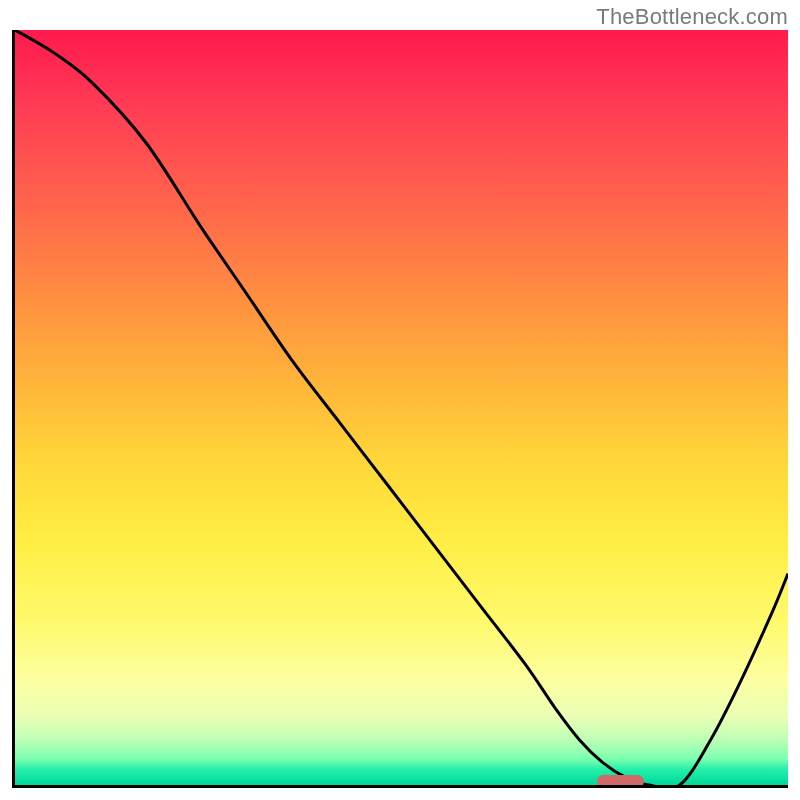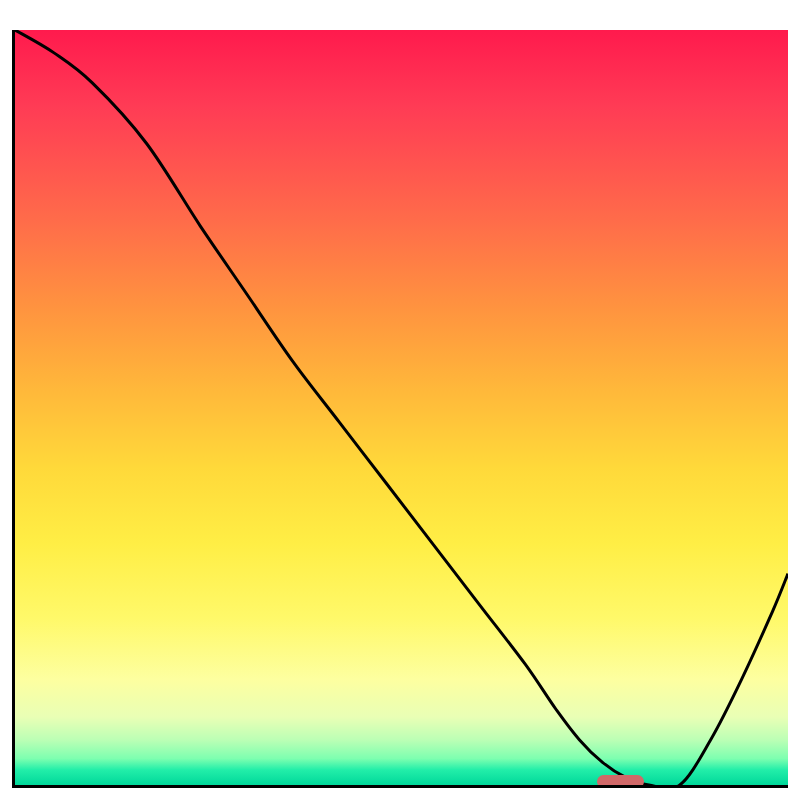--- a/index.html
+++ b/index.html
@@ -74,20 +74,21 @@
     border-radius: 12px;
     height: 13px;
     width: 42px;
     z-index: 5;
   }
 </style>
 </head>
 <body>
 
 <div class="container">
+  <div class="watermark">TheBottleneck.com</div>
 
   <div class="plot-frame">
     <div class="gradient"></div>
 
     <svg class="curve" viewBox="0 0 776 758" preserveAspectRatio="none">
       <path fill="none" stroke="#000000" stroke-width="3" stroke-linejoin="round" d="M 0.0 0.0 C 6.5 3.8, 25.9 13.9, 38.8 22.7 C 51.7 31.6, 62.1 37.9, 77.6 53.1 C 93.1 68.2, 113.8 89.7, 131.9 113.7 C 150.0 137.7, 169.4 171.8, 186.2 197.1 C 203.1 222.3, 217.3 242.6, 232.8 265.3 C 248.3 288.0, 263.8 312.0, 279.4 333.5 C 294.9 355.0, 310.4 373.9, 325.9 394.2 C 341.4 414.4, 357.0 434.6, 372.5 454.8 C 388.0 475.0, 403.5 495.2, 419.0 515.4 C 434.6 535.7, 450.1 555.9, 465.6 576.1 C 481.1 596.3, 499.2 619.0, 512.2 636.7 C 525.1 654.4, 534.1 669.6, 543.2 682.2 C 552.3 694.8, 558.7 703.7, 566.5 712.5 C 574.2 721.4, 582.0 728.9, 589.8 735.3 C 597.5 741.6, 605.3 746.6, 613.0 750.4 C 620.8 754.2, 627.3 756.7, 636.3 758.0 C 645.4 759.3, 657.0 765.6, 667.4 758.0 C 677.7 750.4, 688.1 730.2, 698.4 712.5 C 708.7 694.8, 719.1 673.4, 729.4 651.9 C 739.8 630.4, 752.7 601.3, 760.5 583.7 C 768.2 566.0, 773.4 552.1, 776.0 545.8"></path>
     </svg>
 
     <div class="marker" style="left: 582px; top: 745px; width: 46.56px; background: rgb(208, 104, 104);"></div>
   </div>

